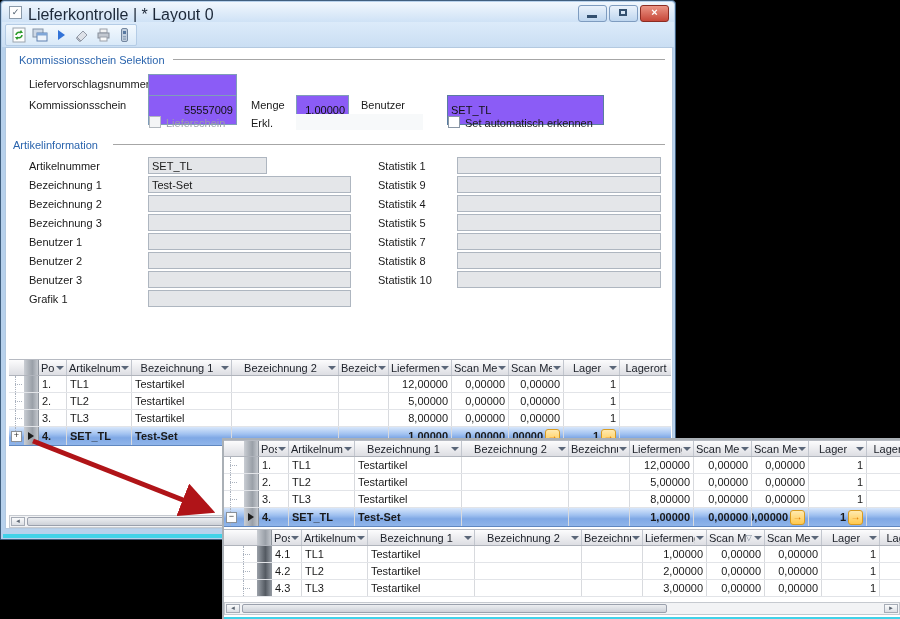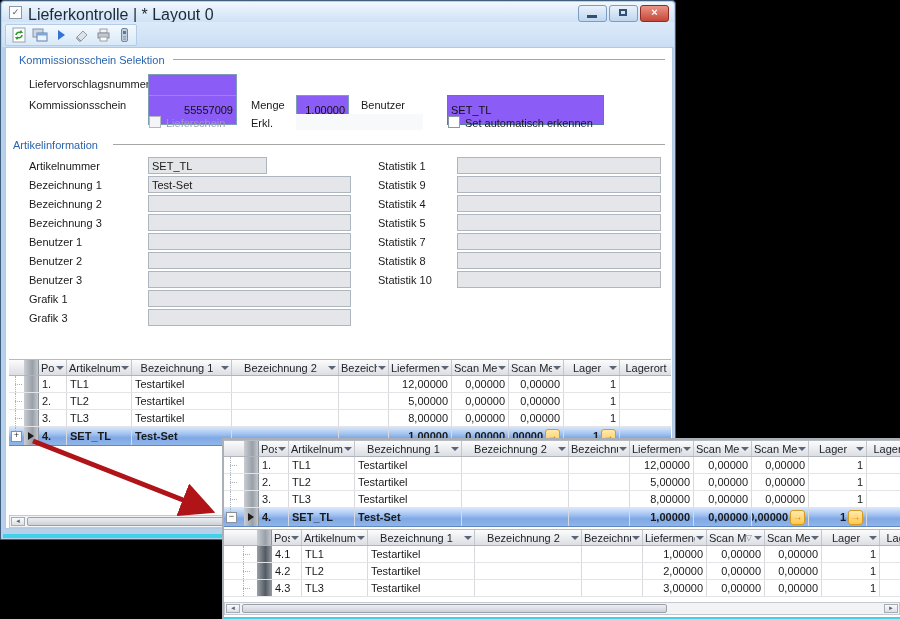--- a/index.html
+++ b/index.html
@@ -225,24 +225,20 @@
         <span class="flabel">Benutzer 3</span>
         <span class="ffield"></span>
       </div>
 
       <div class="frow">
         <span class="flabel">Grafik 1</span>
         <span class="ffield"></span>
       </div>
 
 
-      <div class="frow">
-        <span class="flabel">Grafik 3</span>
-        <span class="ffield"></span>
-      </div>
     </div>
   <div class="fcol fcol-r" style="left:377px;top:155px;">
 
       <div class="frow">
         <span class="flabel">Statistik 1</span>
         <span class="ffield"></span>
       </div>
 
       <div class="frow">
         <span class="flabel">Statistik 9</span>

